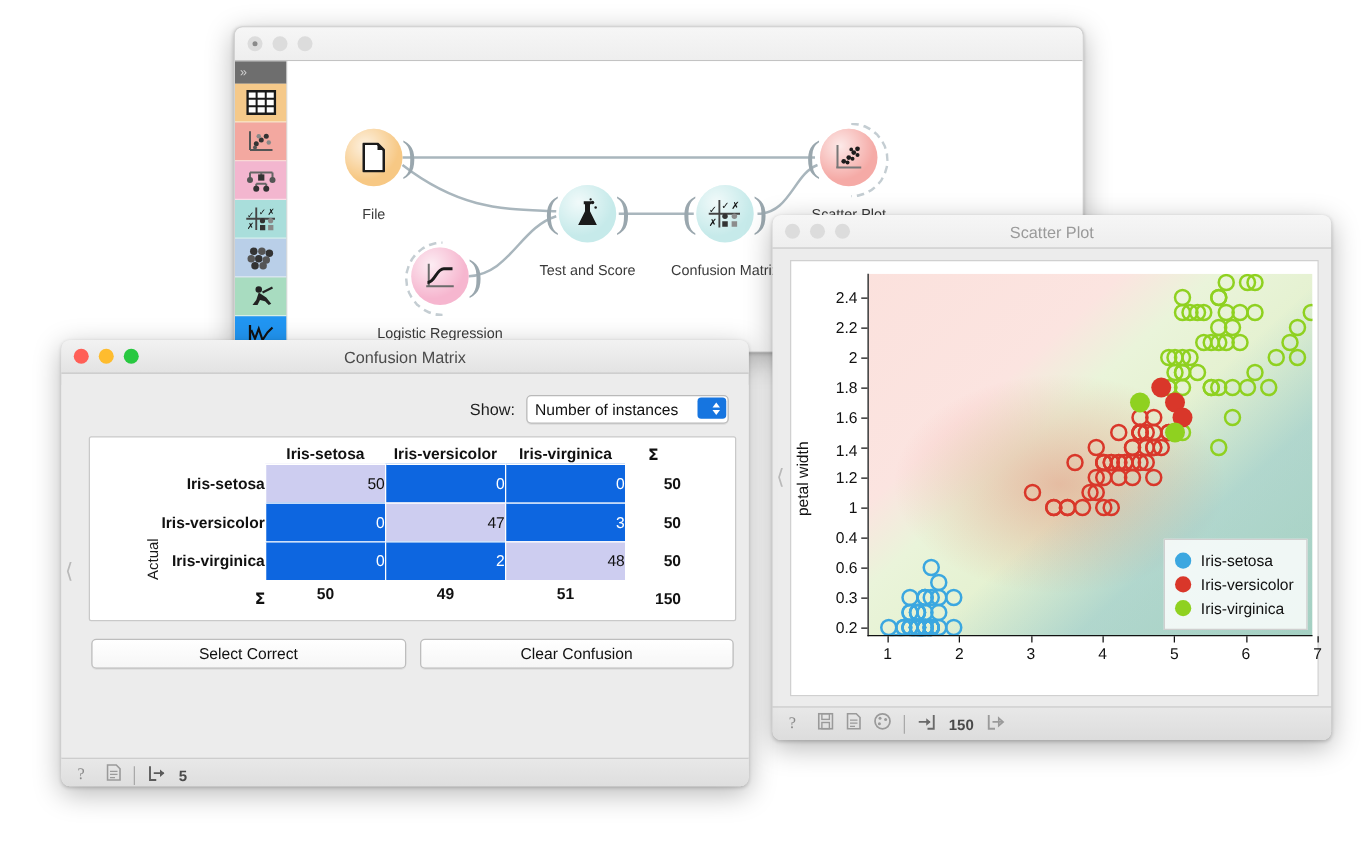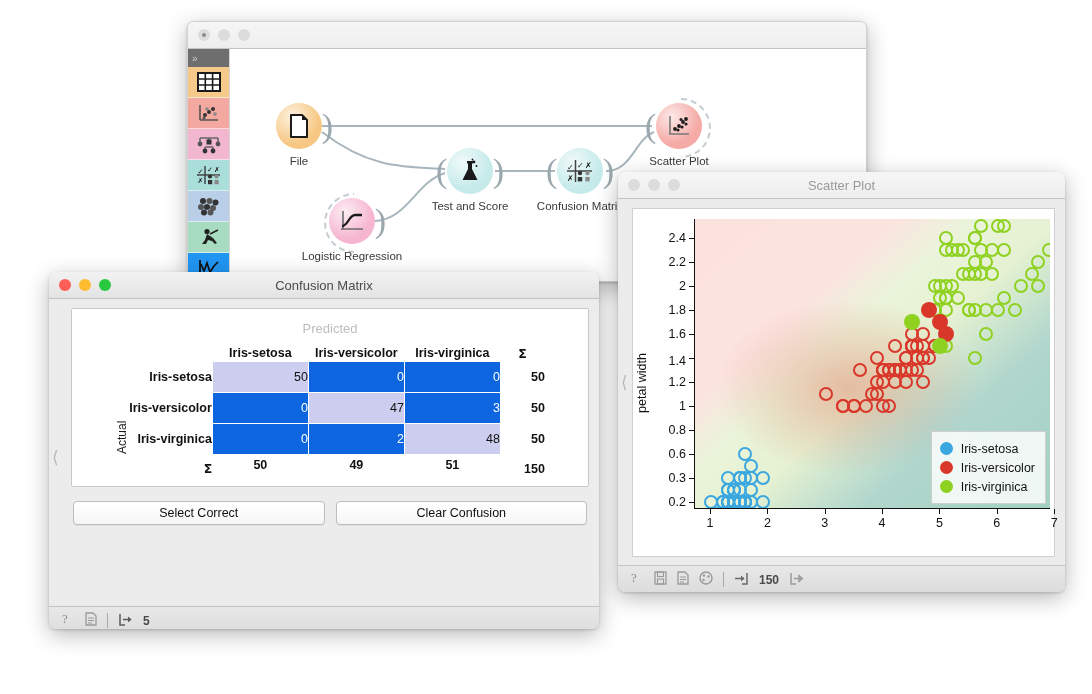--- a/index.html
+++ b/index.html
@@ -49,21 +49,21 @@
   .canvas{flex:1;position:relative;background:#ffffff;}
 
   
   .node{position:absolute;}
   .bubble{width:46px;height:46px;border-radius:50%;position:relative;
     display:flex;align-items:center;justify-content:center;}
   .bubble::after{content:"";position:absolute;inset:0;border-radius:50%;
     background:radial-gradient(circle at 35% 30%, rgba(255,255,255,.75), rgba(255,255,255,0) 62%);}
   .bubble svg{position:relative;z-index:2;}
   .nlabel{position:absolute;white-space:nowrap;font-size:11.5px;color:#3a3a3a;
-    text-align:center;left:50%;transform:translateX(-50%);top:52px;}
+    text-align:center;left:50%;transform:translateX(-50%);top:63px;}
   .anchor{position:absolute;top:5px;font-size:34px;line-height:36px;color:#9aa7ae;
     font-family:"Liberation Serif",serif;font-weight:300;}
   .a-in{left:-11px;}
   .a-out{right:-11px;}
   .dashring{position:absolute;width:56px;height:56px;border-radius:50%;
     border:2px dashed #c4cdd2;top:-5px;left:-5px;}
   .dashring.half{clip-path:inset(0 50% 0 0);}
   .dashring.halfr{clip-path:inset(0 0 0 50%);}
 
   
@@ -556,21 +556,21 @@
       <div class="axisY"></div>
       <div class="axisX"></div>
       <div class="yaxisbox" id="yaxisbox">
           <div class="ytick" style="top: 282.825px;"></div>
           <div class="ylab" style="top: 282.825px;">0.2</div>
           <div class="ytick" style="top: 258.857px;"></div>
           <div class="ylab" style="top: 258.857px;">0.3</div>
           <div class="ytick" style="top: 234.889px;"></div>
           <div class="ylab" style="top: 234.889px;">0.6</div>
           <div class="ytick" style="top: 210.921px;"></div>
-          <div class="ylab" style="top: 210.921px;">0.8</div>
+          <div class="ylab" style="top: 210.921px;">0.4</div>
           <div class="ytick" style="top: 186.952px;"></div>
           <div class="ylab" style="top: 186.952px;">1</div>
           <div class="ytick" style="top: 162.984px;"></div>
           <div class="ylab" style="top: 162.984px;">1.2</div>
           <div class="ytick" style="top: 139.016px;"></div>
           <div class="ylab" style="top: 142px;">1.4</div>
           <div class="ytick" style="top: 115.048px;"></div>
           <div class="ylab" style="top: 115.048px;">1.6</div>
           <div class="ytick" style="top: 91.0794px;"></div>
           <div class="ylab" style="top: 91.0794px;">1.8</div>
@@ -658,23 +658,32 @@
       <div class="light l-yel"></div>
       <div class="light l-grn"></div>
     </div>
     <div class="wtitle">Confusion Matrix</div>
   </div>
 
   <div class="content pane">
     <div class="grip">⟨</div>
     <div class="cm-inner">
 
+      <div class="show-row">
+        <span class="show-lab">Show:</span>
+        <div class="combo">
+          <span>Number of instances</span>
+          <span class="stepper">
+            <i class="chev up"></i>
+              <i class="chev dn"></i>
+          </span>
+        </div>
+      </div>
 
       <div class="matrixbox">
-        <div class="predicted">Predicted</div>
         <table class="cm">
           <tbody>
               <tr>
             <td></td>
                 <td></td>
             <td class="colhead">Iris-setosa</td>
             <td class="colhead">Iris-versicolor</td>
             <td class="colhead">Iris-virginica</td>
             <td class="colhead sigma-sym">Σ</td>
           </tr>

